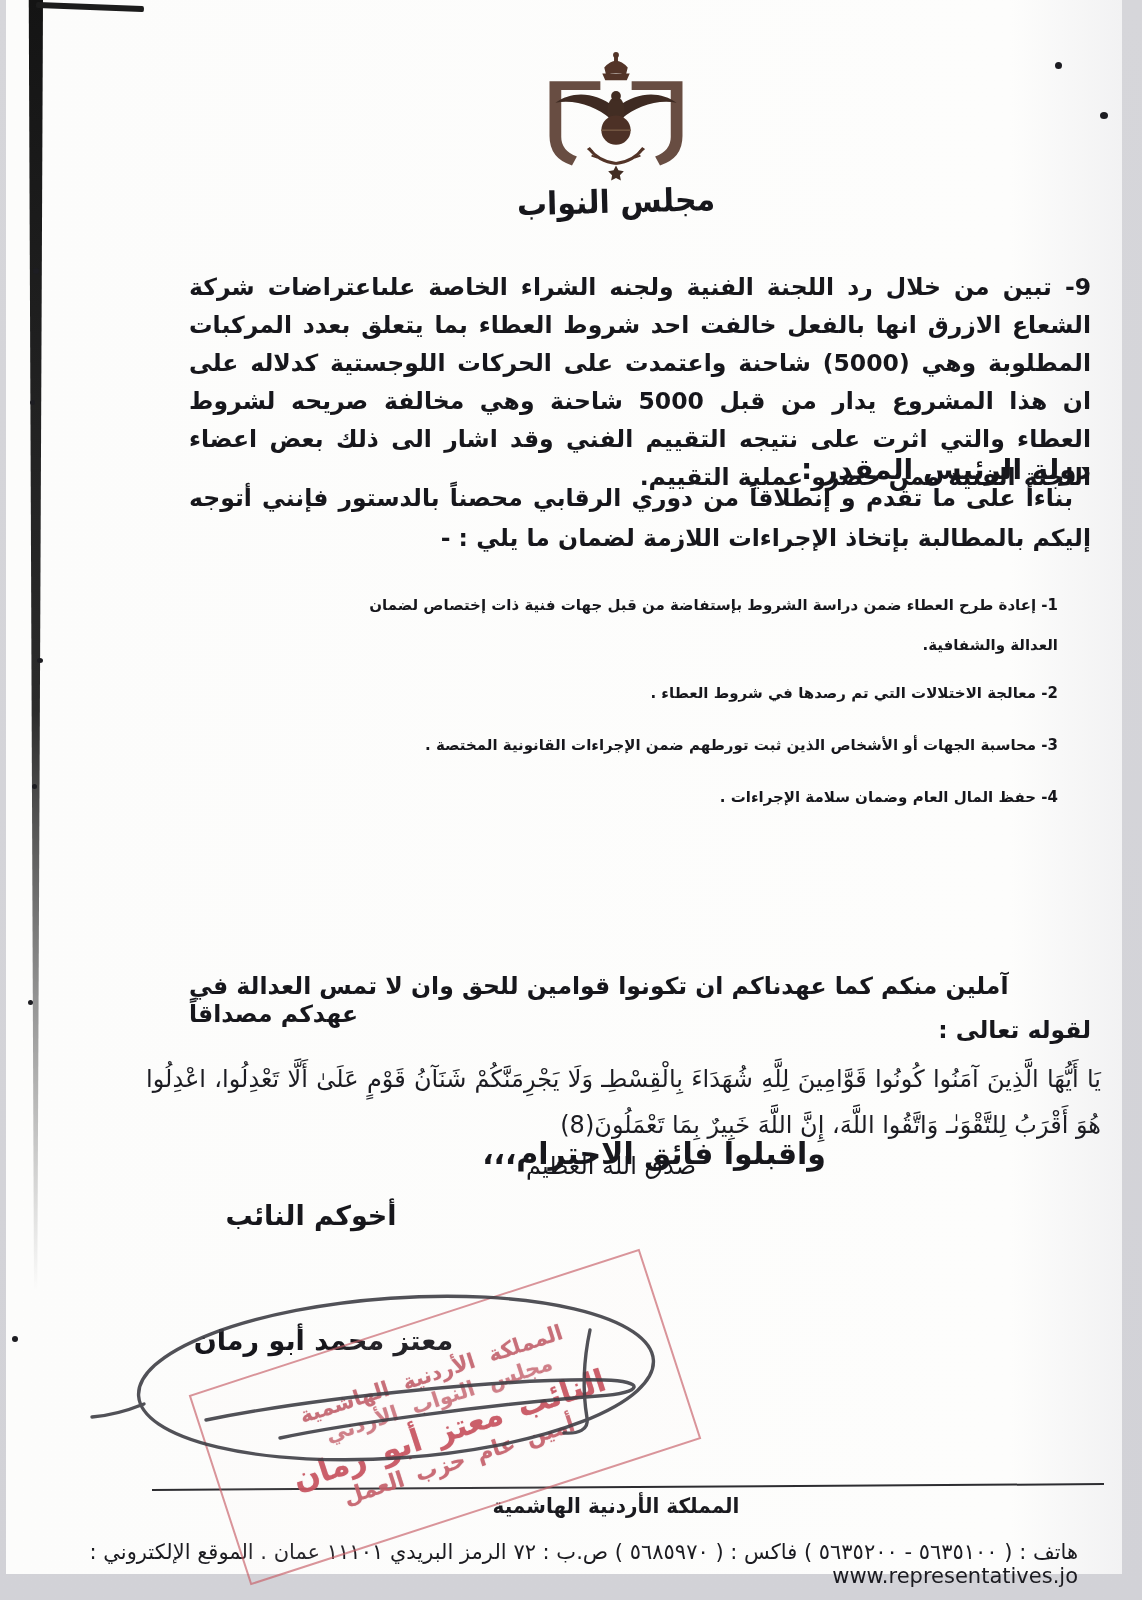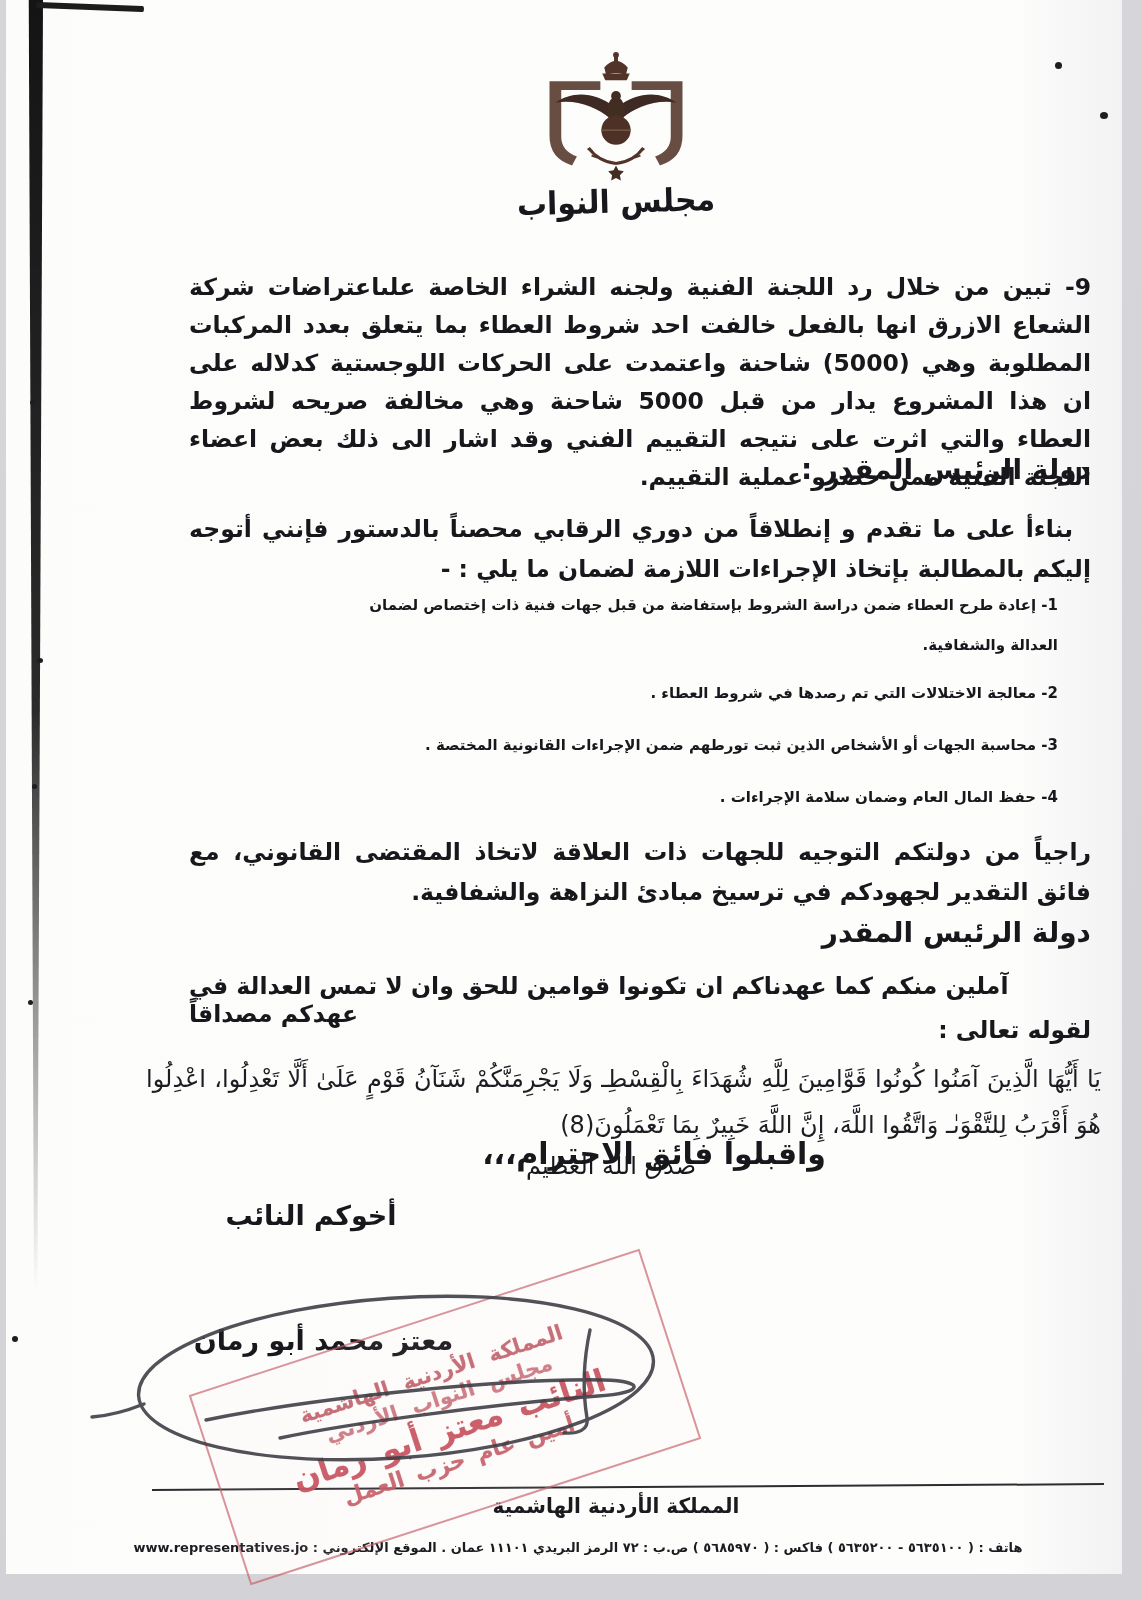--- a/index.html
+++ b/index.html
@@ -32,21 +32,21 @@
   .crest{position:absolute;left:492px;top:50px;width:236px;height:132px;}
   .org-callig{
     position:absolute;left:430px;top:184px;width:360px;text-align:center;
     font-size:30px;font-weight:800;color:#151519;letter-spacing:-1px;
     transform:rotate(-1.5deg) scaleY(1.06);
   }
   
   .ar{direction:rtl;color:#17171c;}
   .p9{position:absolute;left:183px;top:244px;width:902px;font-size:23.5px;line-height:38px;font-weight:700;text-align:justify;}
   .h1{position:absolute;left:183px;top:430px;width:902px;font-size:28px;font-weight:800;text-align:right;}
-  .intro{position:absolute;left:183px;top:485px;width:902px;font-size:23.5px;line-height:40px;font-weight:700;text-align:justify;text-indent:18px;}
+  .intro{position:absolute;left:183px;top:454px;width:902px;font-size:23.5px;line-height:40px;font-weight:700;text-align:justify;text-indent:18px;}
   .demand{position:absolute;width:780px;left:272px;font-size:15px;line-height:40px;font-weight:700;text-align:right;}
   .d1{top:570px;width:700px;left:352px;}
   .d2{top:658px;}
   .d3{top:710px;}
   .d4{top:762px;}
   .request{position:absolute;left:183px;top:808px;width:902px;font-size:23.5px;line-height:40px;font-weight:700;text-align:justify;}
   .h2{position:absolute;left:183px;top:893px;width:902px;font-size:28px;font-weight:800;text-align:right;}
   .hope{position:absolute;left:183px;top:948px;width:902px;font-size:23.5px;font-weight:600;text-align:left;}
   .verse-intro{position:absolute;left:183px;top:992px;width:902px;font-size:23.5px;font-weight:600;text-align:right;}
   .verse{position:absolute;left:140px;top:1032px;width:955px;font-size:24px;line-height:46px;font-weight:500;text-align:justify;color:#1c1c22;}
@@ -73,22 +73,22 @@
   .stamp div{direction:rtl;white-space:nowrap;text-shadow:0 0 1px rgba(198,95,108,.45);}
   
   .signature{position:absolute;left:78px;top:1282px;width:625px;height:205px;z-index:4;}
   
   .footer-line{position:absolute;left:146px;top:1486px;width:952px;height:2px;background:#2d2d31;transform:rotate(-0.35deg);}
   .footer-callig{
     position:absolute;left:420px;top:1494px;width:380px;text-align:center;
     font-size:20px;font-weight:800;color:#1a1a1f;transform:scaleY(1.05);letter-spacing:-1px;
   }
   .contact{
-    position:absolute;left:72px;top:1540px;width:1000px;text-align:center;
-    font-size:13px;font-weight:700;color:#1b1b20;direction:rtl;
+    position:absolute;left:72px;top:1540px;width:1000px;
+    font-size:21px;font-weight:400;color:#1b1b20;direction:rtl;
   }
 </style>
 </head>
 <body>
 
 <div class="canvas">
   <div class="page">
 
     <div class="edge-wedge"></div>
     <div class="edge-top"></div>
@@ -133,22 +133,20 @@
 
     <p class="p9 ar">9- تبين من خلال رد اللجنة الفنية ولجنه الشراء الخاصة علىاعتراضات شركة الشعاع الازرق انها بالفعل خالفت احد شروط العطاء بما يتعلق بعدد المركبات المطلوبة وهي (5000) شاحنة واعتمدت على الحركات اللوجستية كدلاله على ان هذا المشروع يدار من قبل 5000 شاحنة وهي مخالفة صريحه لشروط العطاء والتي اثرت على نتيجه التقييم الفني وقد اشار الى ذلك بعض اعضاء اللجنة الفنية ممن حضرو عملية التقييم.</p>
     <h2 class="h1 ar">دولة الرئيس المقدر :</h2>
     <p class="intro ar">بناءأ على ما تقدم و إنطلاقاً من دوري الرقابي محصناً بالدستور فإنني أتوجه إليكم بالمطالبة بإتخاذ الإجراءات اللازمة لضمان ما يلي : -</p>
 
     <p class="demand d1 ar">1- إعادة طرح العطاء ضمن دراسة الشروط بإستفاضة من قبل جهات فنية ذات إختصاص لضمان العدالة والشفافية.</p>
     <p class="demand d2 ar">2- معالجة الاختلالات التي تم رصدها في شروط العطاء .</p>
     <p class="demand d3 ar">3- محاسبة الجهات أو الأشخاص الذين ثبت تورطهم ضمن الإجراءات القانونية المختصة .</p>
     <p class="demand d4 ar">4- حفظ المال العام وضمان سلامة الإجراءات .</p>
 
-    <p class="request ar">راجياً من دولتكم التوجيه للجهات ذات العلاقة لاتخاذ المقتضى القانوني، مع فائق التقدير لجهودكم في ترسيخ مبادئ النزاهة والشفافية.</p>
-    <h2 class="h2 ar">دولة الرئيس المقدر</h2>
     <p class="hope ar">آملين منكم كما عهدناكم ان تكونوا قوامين للحق وان لا تمس العدالة في عهدكم مصداقاً</p>
     <p class="verse-intro ar">لقوله تعالى :</p>
     <p class="verse ar">يَا أَيُّهَا الَّذِينَ آمَنُوا كُونُوا قَوَّامِينَ لِلَّهِ شُهَدَاءَ بِالْقِسْطِـ وَلَا يَجْرِمَنَّكُمْ شَنَآنُ قَوْمٍ عَلَىٰ أَلَّا تَعْدِلُوا، اعْدِلُوا هُوَ أَقْرَبُ لِلتَّقْوَىٰـ وَاتَّقُوا اللَّهَ، إِنَّ اللَّهَ خَبِيرٌ بِمَا تَعْمَلُونَ(8)</p>
     <p class="sadaqa ar">صدق الله العظيم</p>
     <p class="salutation ar">واقبلوا فائق الاحترام،،،</p>
 
     <p class="signer-title ar">أخوكم النائب</p>
     <p class="signer-name ar">معتز محمد أبو رمان</p>
 
     <div class="stamp">

